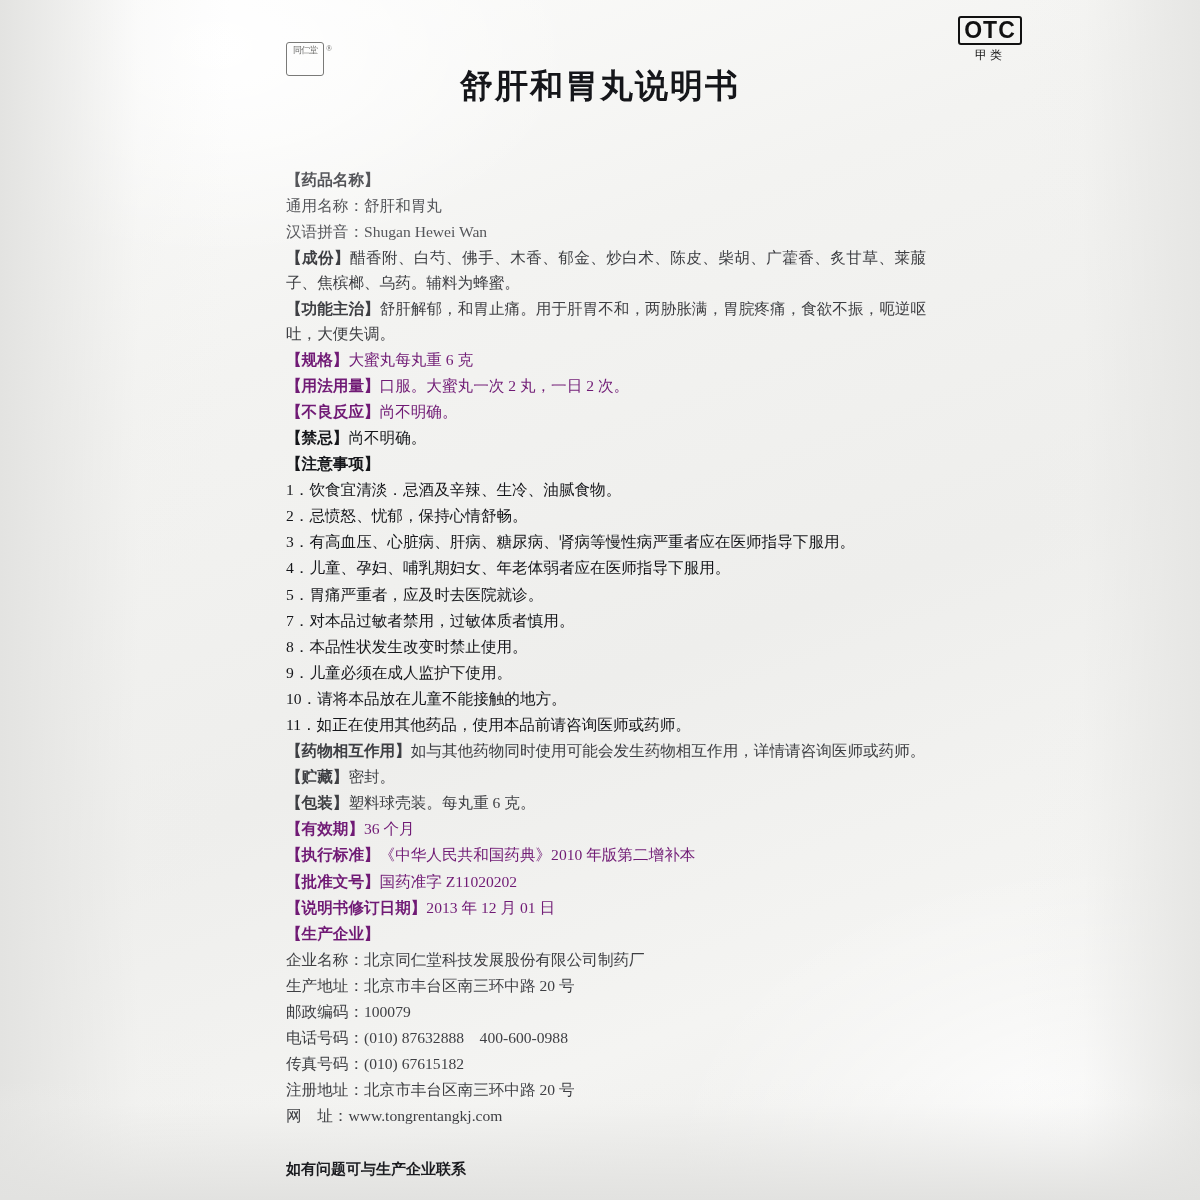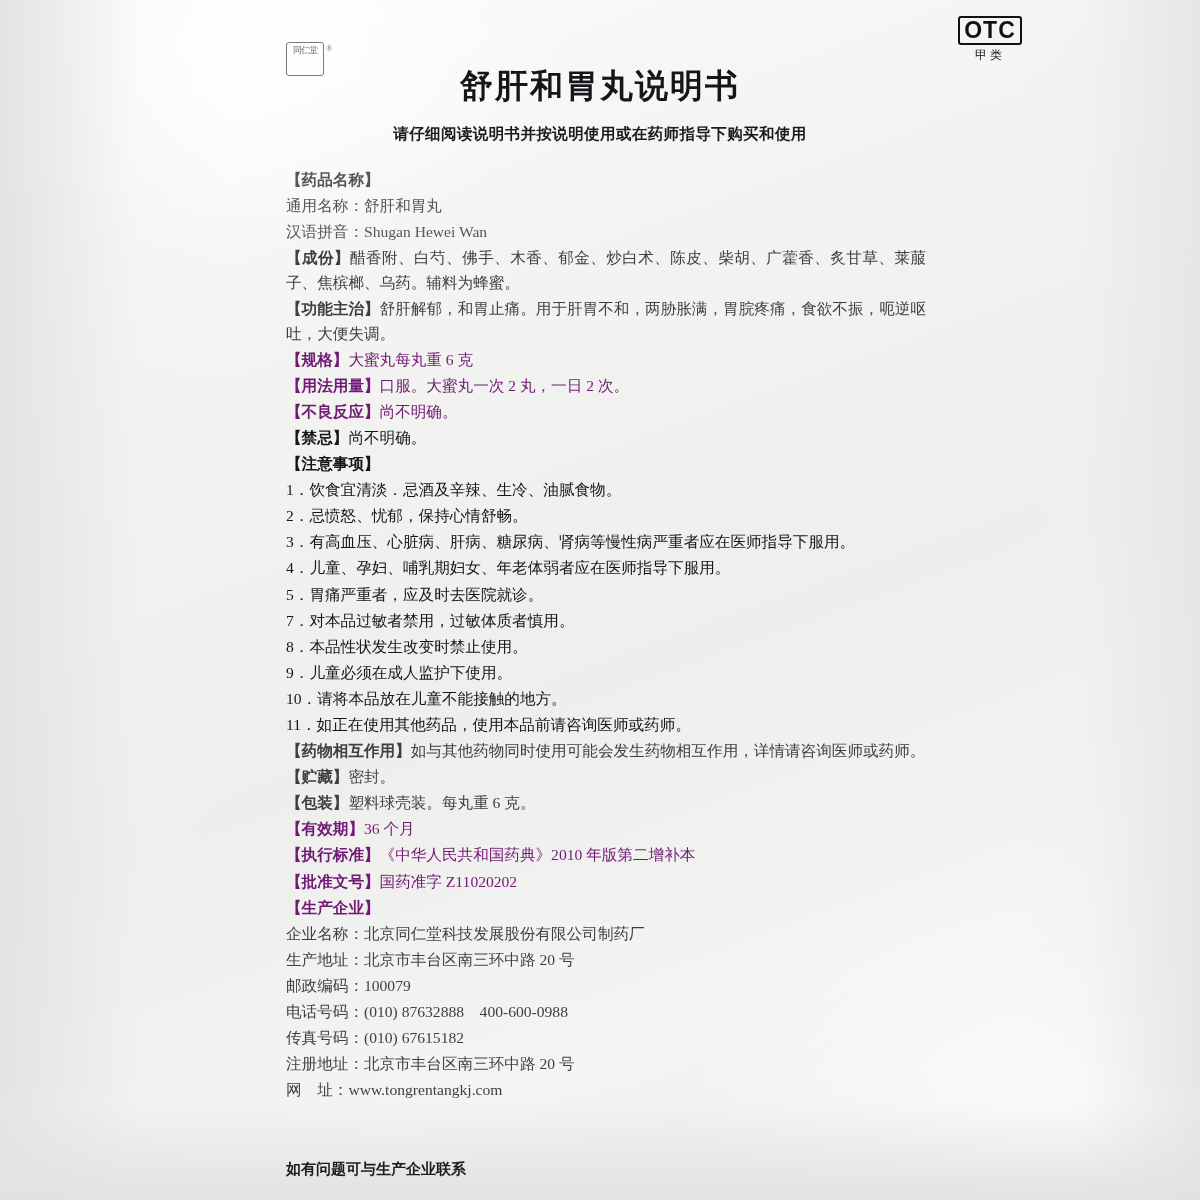--- a/index.html
+++ b/index.html
@@ -183,21 +183,20 @@
       <div class="seal">同仁堂</div>
       <div class="reg">®</div>
     </div>
 
     <div class="otc">
       <div class="otc-box">OTC</div>
       <div class="otc-sub">甲类</div>
     </div>
 
     <div class="doc-title">舒肝和胃丸说明书</div>
-    <div class="doc-subtitle">请仔细阅读说明书并按说明使用或在药师指导下购买和使用</div>
 
     <div class="body-text">
 
       <p class="faded-1"><span class="sec-label">【药品名称】</span></p>
       <p class="faded-1">通用名称：舒肝和胃丸</p>
       <p class="faded-1">汉语拼音：Shugan Hewei Wan</p>
 
       <p class="faded-2 indent-hang"><span class="sec-label">【成份】</span><span>醋香附、白芍、佛手、木香、郁金、炒白术、陈皮、柴胡、广藿香、炙甘草、莱菔子、焦槟榔、乌药。辅料为蜂蜜。</span></p>
 
 
@@ -228,20 +227,21 @@
       <p class="faded-2"><span class="sec-label">【贮藏】</span><span>密封。</span></p>
 
       <p class="faded-2"><span class="sec-label">【包装】</span><span>塑料球壳装。每丸重 6 克。</span></p>
 
       <p class="faded-3"><span class="sec-label">【有效期】</span><span>36 个月</span></p>
 
       <p class="faded-3"><span class="sec-label">【执行标准】</span><span>《中华人民共和国药典》2010 年版第二增补本</span></p>
 
       <p class="faded-3"><span class="sec-label">【批准文号】</span><span>国药准字 Z11020202</span></p>
 
+      <p class="faded-3"><span class="sec-label">【说明书修订日期】</span><span>2013 年 12 月 01 日</span></p>
 
       <p class="faded-3"><span class="sec-label">【生产企业】</span></p>
 
       <p class="faded-2 info-line">企业名称：北京同仁堂科技发展股份有限公司制药厂</p>
       <p class="faded-2 info-line">生产地址：北京市丰台区南三环中路 20 号</p>
       <p class="faded-2 info-line">邮政编码：100079</p>
       <p class="faded-2 info-line">电话号码：(010) 87632888    400-600-0988</p>
       <p class="faded-2 info-line">传真号码：(010) 67615182</p>
       <p class="faded-2 info-line">注册地址：北京市丰台区南三环中路 20 号</p>
       <p class="faded-2 info-line">网    址：www.tongrentangkj.com</p>

